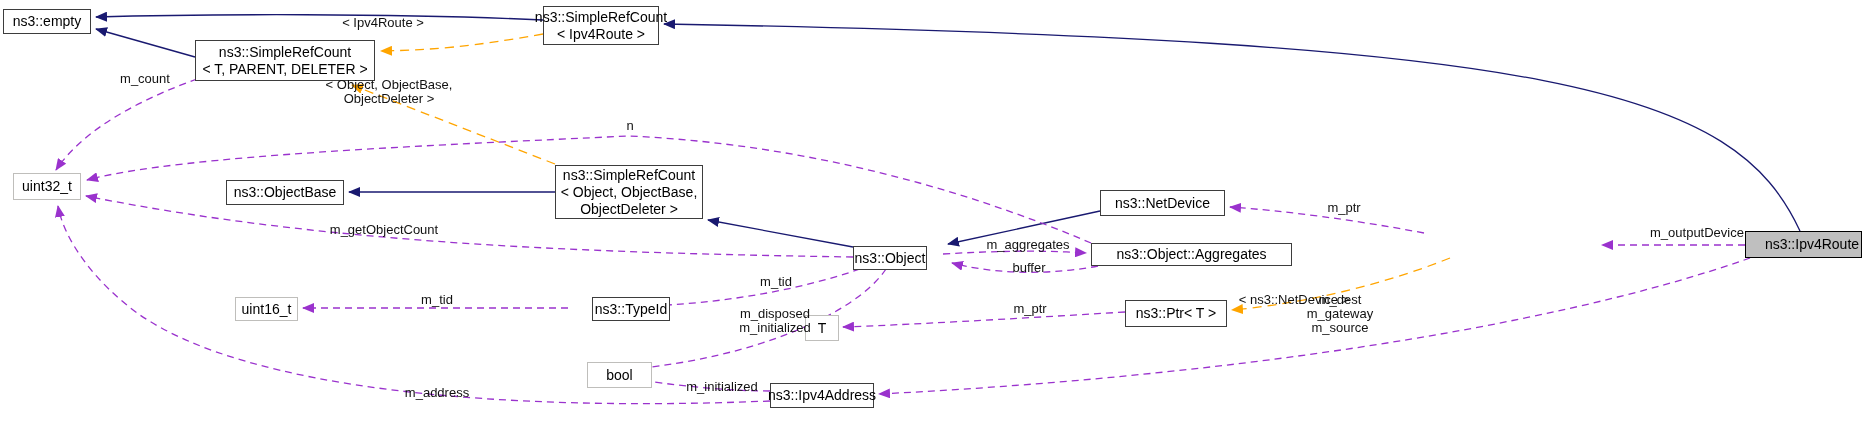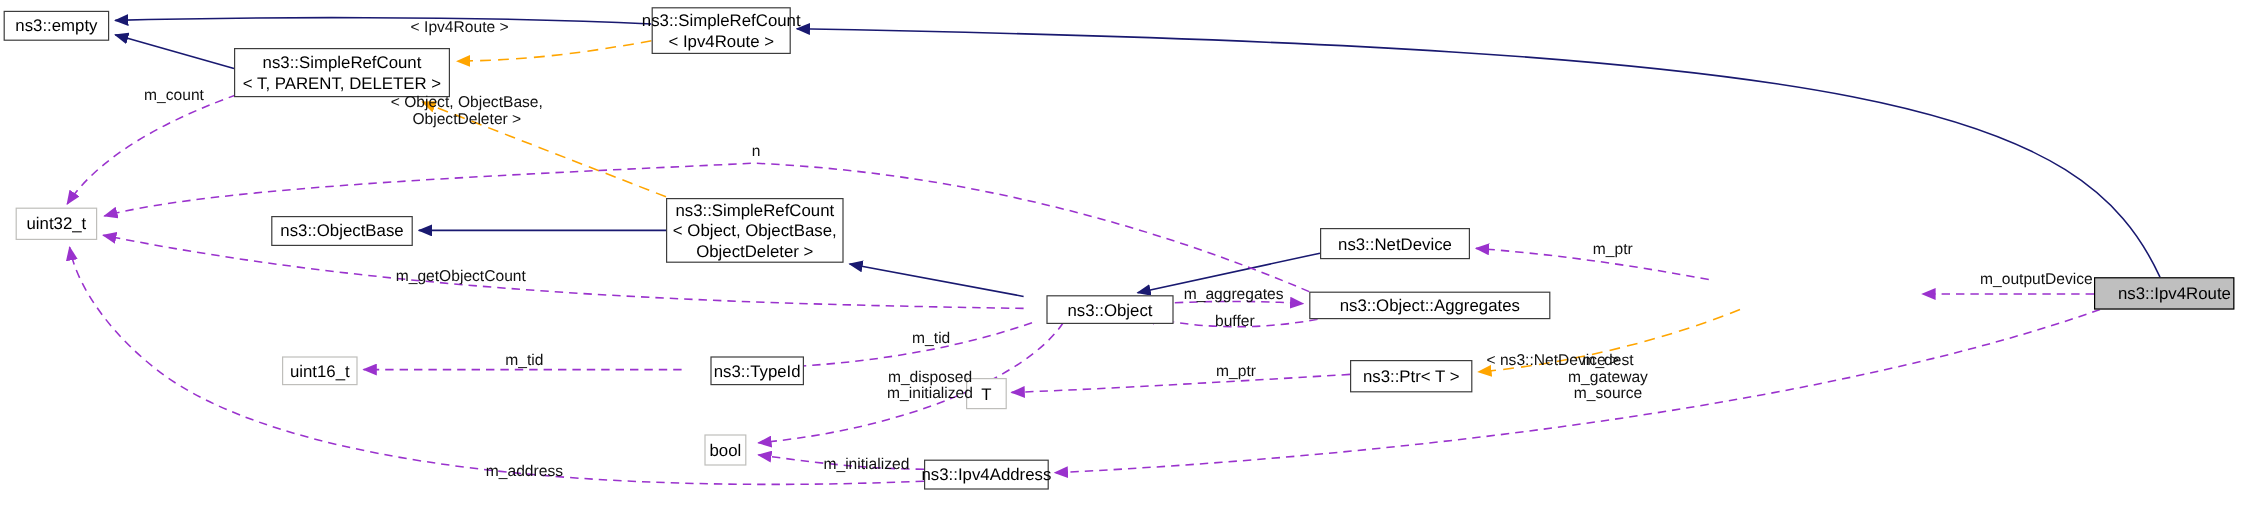--- a/index.html
+++ b/index.html
@@ -29,30 +29,30 @@
     transform:translateX(-50%);
     pointer-events:none;
   }
   
   #n-empty{left:3px;top:9px;width:88px;height:25px;}
   #n-srctpd{left:195px;top:40px;width:180px;height:41px;}
   #n-srcipv4{left:543px;top:6px;width:116px;height:39px;}
   #n-uint32{left:13px;top:173px;width:68px;height:27px;}
   #n-objectbase{left:226px;top:180px;width:118px;height:25px;}
   #n-srcood{left:555px;top:165px;width:148px;height:54px;}
-  #n-object{left:872px;top:246px;width:106px;height:24px;}
+  #n-object{left:853px;top:246px;width:74px;height:24px;}
   #n-netdevice{left:1100px;top:190px;width:125px;height:26px;}
   #n-aggregates{left:1091px;top:243px;width:201px;height:23px;}
   #n-ptrnetdevice{left:1420px;top:232px;width:177px;height:26px;}
   #n-ipv4route{left:1745px;top:231px;width:117px;height:27px;padding-left:17px;}
   #n-uint16{left:235px;top:297px;width:63px;height:24px;}
   #n-typeid{left:568px;top:297px;width:78px;height:24px;margin-left:24px;}
   #n-ptrt{left:1125px;top:300px;width:102px;height:27px;}
   #n-t{left:805px;top:315px;width:34px;height:26px;}
-  #n-bool{left:587px;top:362px;width:35px;height:26px;}
+  #n-bool{left:587px;top:362px;width:65px;height:26px;}
   #n-ipv4address{left:770px;top:383px;width:104px;height:25px;}
   
   #l-ipv4route-tpl{left:383px;top:16px;}
   #l-ood-tpl{left:389px;top:78px;}
   #l-mcount{left:145px;top:72px;}
   #l-n{left:630px;top:119px;}
   #l-mgetobjectcount{left:384px;top:223px;}
   #l-mtid-left{left:437px;top:293px;}
   #l-mtid-right{left:776px;top:275px;}
   #l-mdisposed{left:775px;top:307px;}

